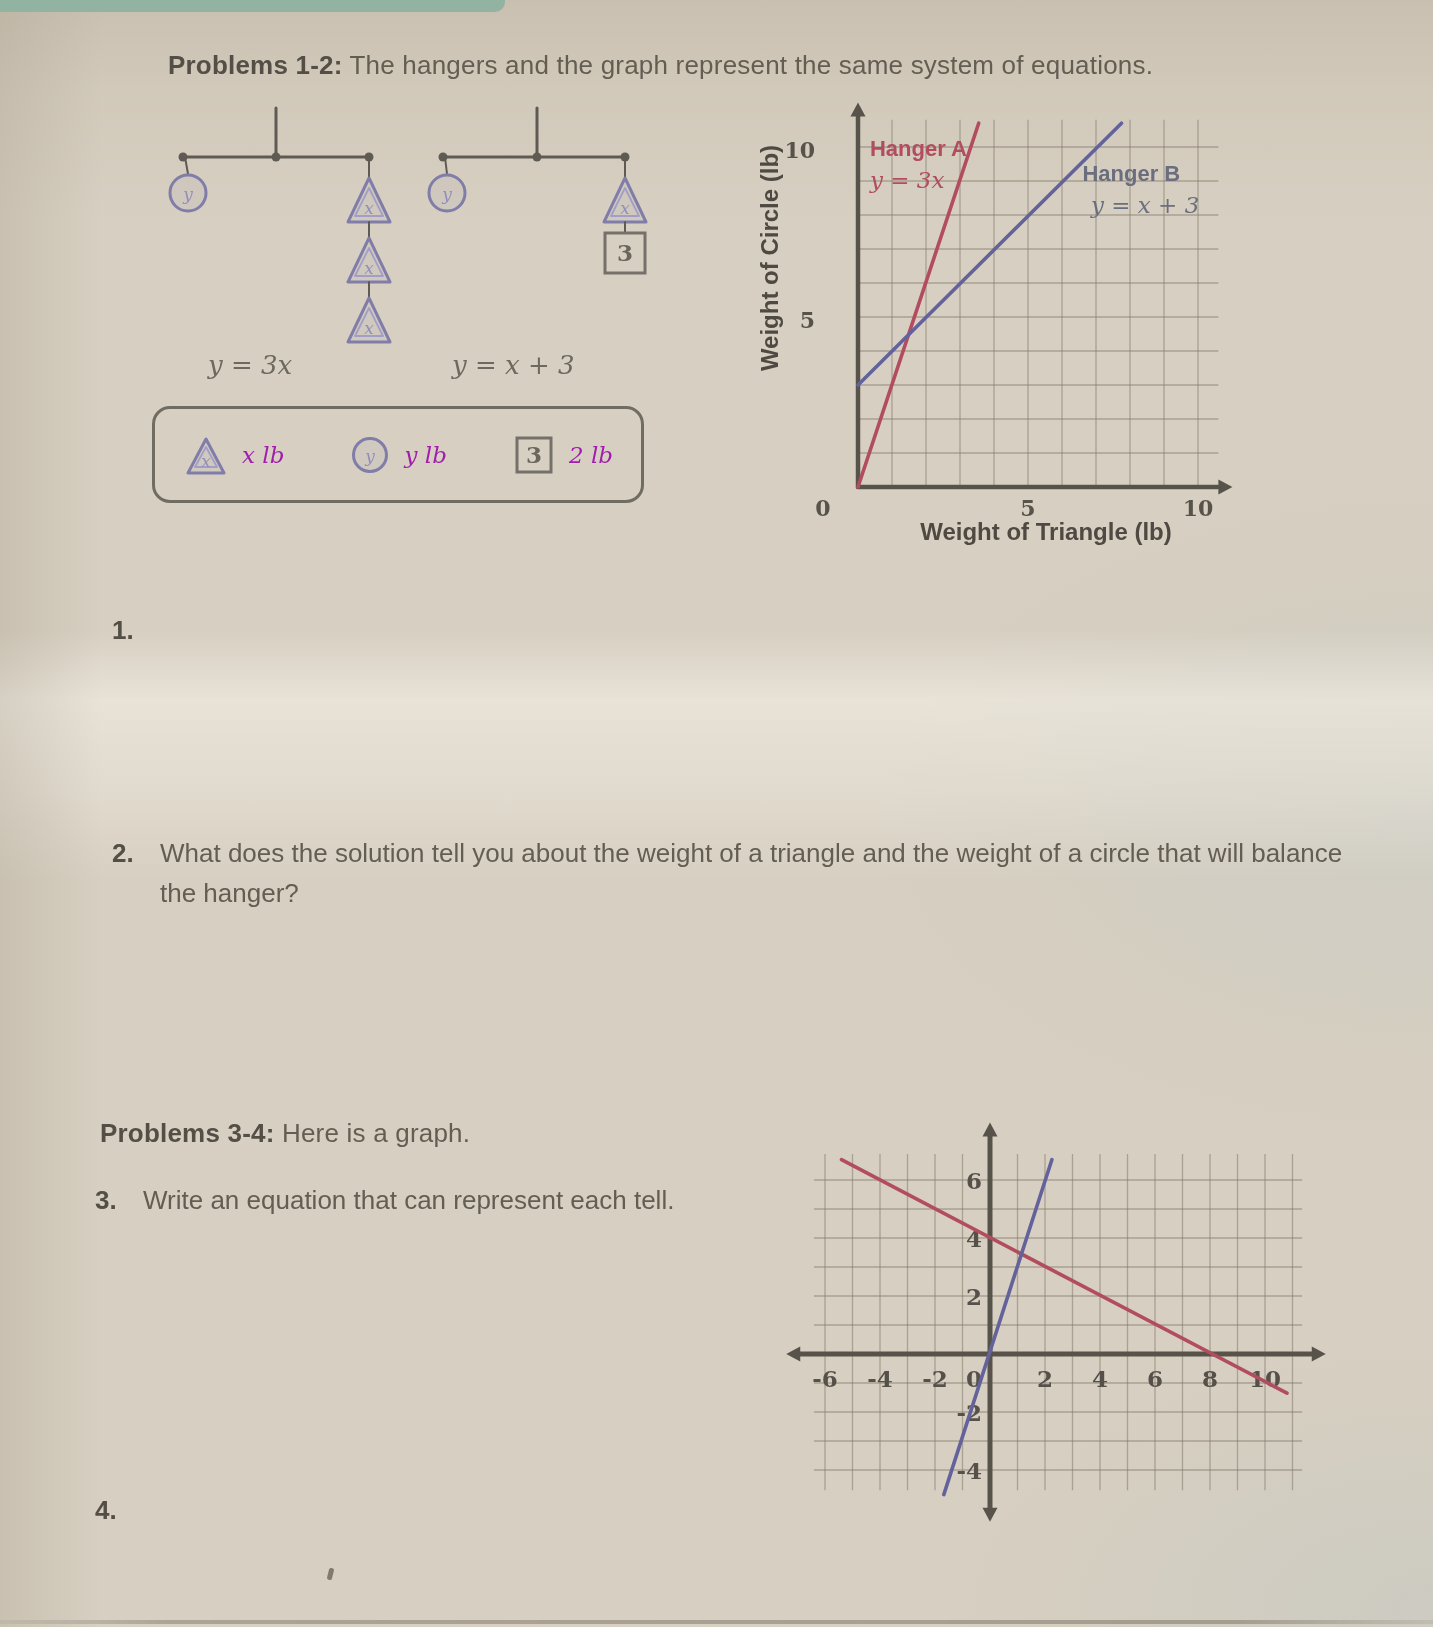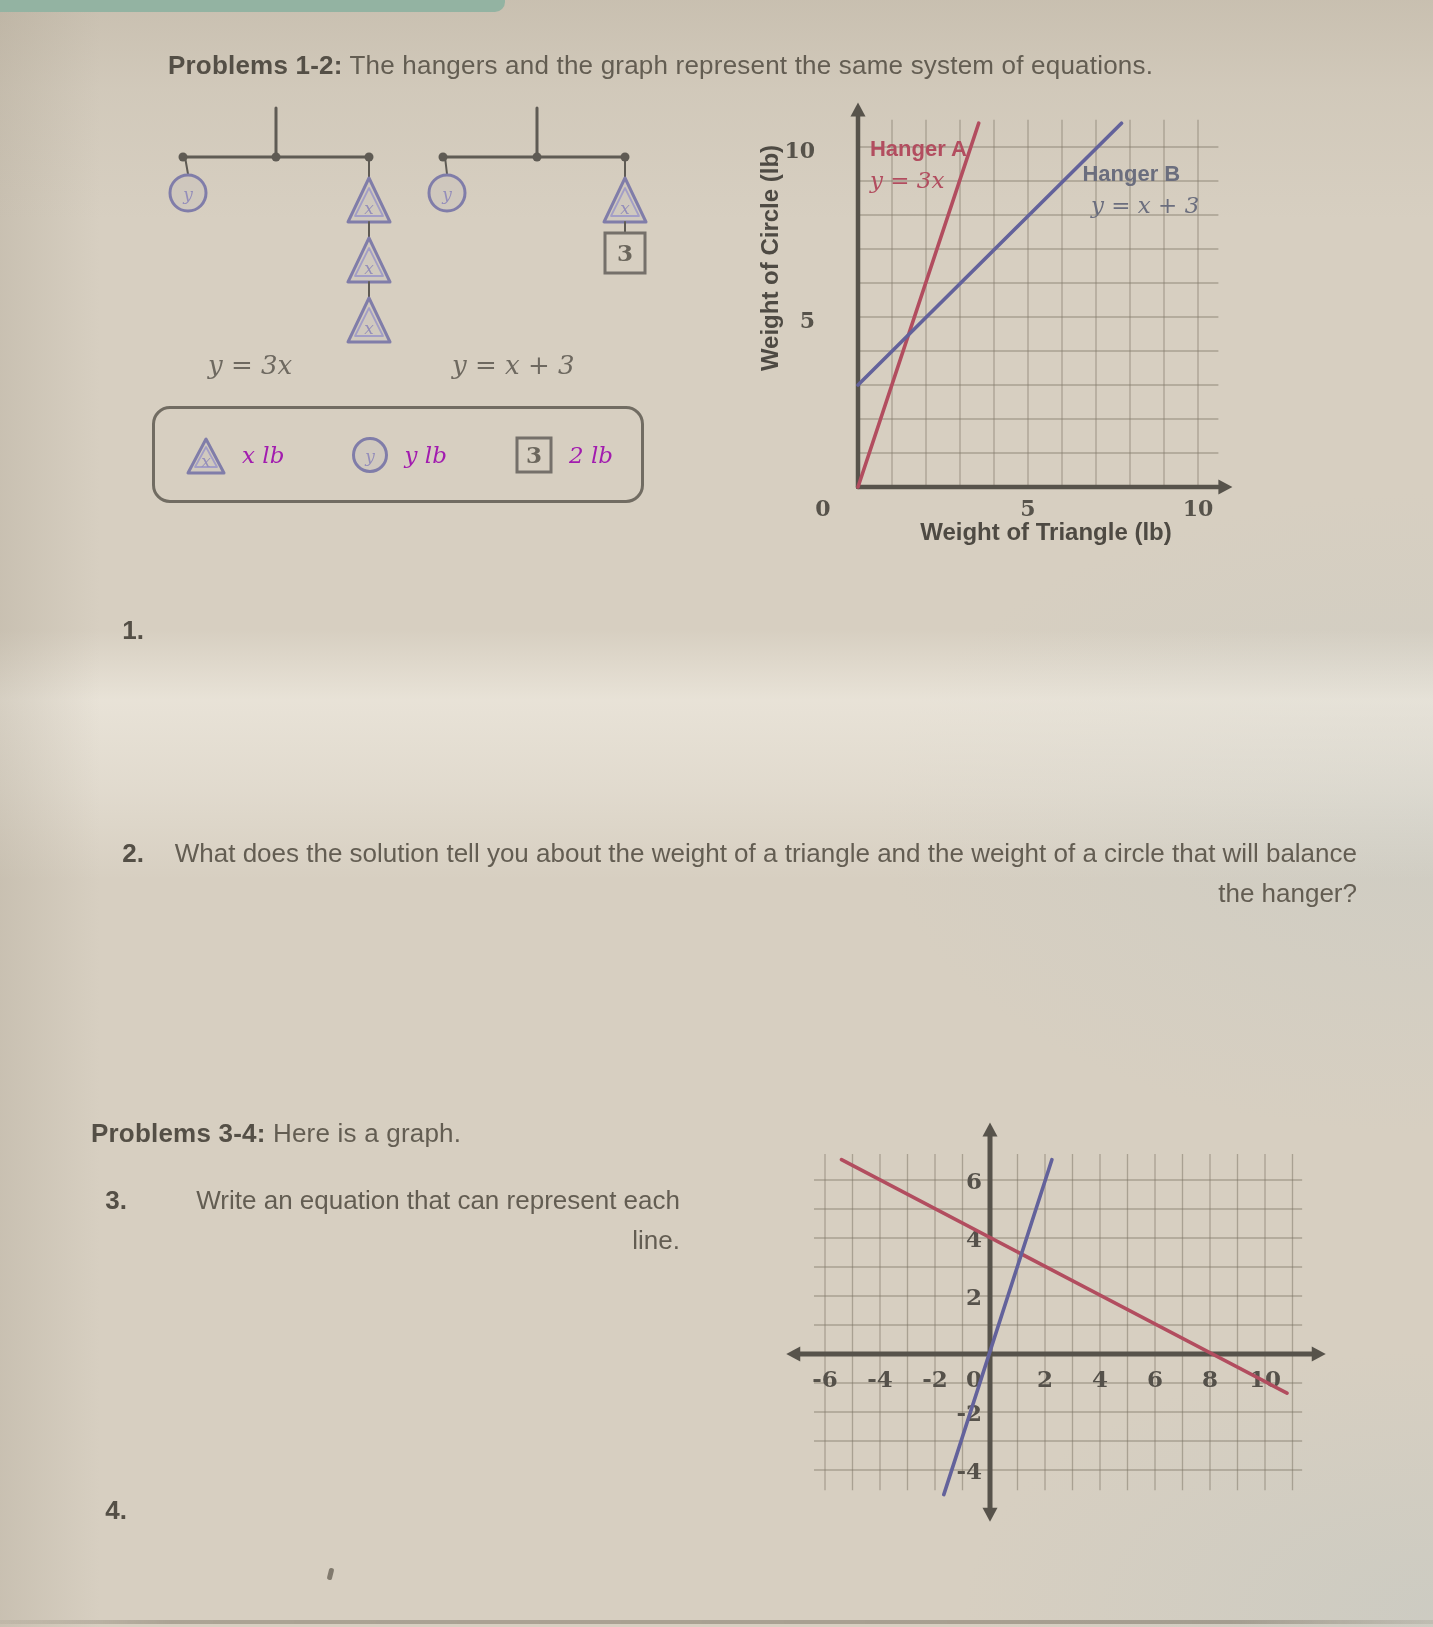--- a/index.html
+++ b/index.html
@@ -7,30 +7,30 @@
     width:1433px;height:1627px;position:relative;overflow:hidden;
     background-color:#d7cfc1;
     background-image:
       linear-gradient(180deg, rgba(167,156,137,.30), rgba(167,156,137,.12) 90px, rgba(167,156,137,0) 220px),
       linear-gradient(90deg, rgba(150,140,122,.22), rgba(150,140,122,0) 100px),
       linear-gradient(180deg, rgba(0,0,0,0) 630px, rgba(246,242,233,.55) 700px, rgba(246,242,233,.32) 790px, rgba(0,0,0,0) 880px),
       radial-gradient(900px 520px at 100% 50%, rgba(186,199,201,.28), rgba(0,0,0,0) 62%),
       radial-gradient(760px 420px at 100% 99%, rgba(174,192,196,.25), rgba(0,0,0,0) 62%);
     font-family:"Liberation Sans",sans-serif;color:#615c51;
   }
-  .page{position:absolute;inset:0;filter:blur(.35px);text-align:right;}
+  .page{position:absolute;inset:0;filter:blur(.35px);}
   .green-strip{position:absolute;left:0;top:0;width:505px;height:12px;background:#93b3a2;border-radius:0 0 10px 0;}
   .bottom-line{position:absolute;left:0;top:1620px;width:100%;height:4px;
     background:linear-gradient(90deg, rgba(118,110,94,.10), rgba(118,110,94,.45) 12%, rgba(118,110,94,.5) 86%, rgba(118,110,94,.15));}
   .stray-mark{position:absolute;left:328px;top:1568px;width:5px;height:12px;background:rgba(92,86,74,.7);border-radius:2px;transform:rotate(14deg);}
 
   .sec-title{position:absolute;font-size:26px;letter-spacing:.2px;white-space:nowrap;color:#635d52;}
   .sec-title .bold, .qnum{font-weight:bold;color:#544f46;}
   #sec1{left:168px;top:50px;}
-  #sec2{left:91px;top:1118px;}
+  #sec2{left:100px;top:1118px;}
 
   .question{position:absolute;display:flex;gap:16px;font-size:26px;line-height:1.55;color:#635d52;}
   .qnum{min-width:32px;flex:0 0 auto;}
   #q1{left:112px;top:610px;width:1000px;}
   #q2{left:112px;top:833px;width:1245px;}
   #q3{left:95px;top:1180px;width:585px;}
   #q4{left:95px;top:1490px;width:700px;}
 
   svg{position:absolute;overflow:visible;}
   .hline{stroke:#5f5b54;stroke-width:3;stroke-linecap:round;}
@@ -190,21 +190,21 @@
     <span class="qnum">2.</span>
     <span>What does the solution tell you about the weight of a triangle and the weight of a circle that will balance the hanger?</span>
   </div>
 
   <div class="sec-title" id="sec2">
     <span class="bold">Problems 3-4:</span><span> Here is a graph.</span>
   </div>
 
   <div class="question" id="q3">
     <span class="qnum">3.</span>
-    <span>Write an equation that can represent each line.</span>
+    <span>Write an equation that can represent each tell.</span>
   </div>
 
   <svg id="chart2-svg" width="585" height="450" style="left:775px;top:1080px">
       <line x1="50" y1="410.3" x2="50" y2="73.89999999999998" class="grid"></line>
       <line x1="77.5" y1="410.3" x2="77.5" y2="73.89999999999998" class="grid"></line>
       <line x1="105" y1="410.3" x2="105" y2="73.89999999999998" class="grid"></line>
       <line x1="132.5" y1="410.3" x2="132.5" y2="73.89999999999998" class="grid"></line>
       <line x1="160" y1="410.3" x2="160" y2="73.89999999999998" class="grid"></line>
       <line x1="187.5" y1="410.3" x2="187.5" y2="73.89999999999998" class="grid"></line>
       <line x1="215" y1="410.3" x2="215" y2="73.89999999999998" class="grid"></line>

